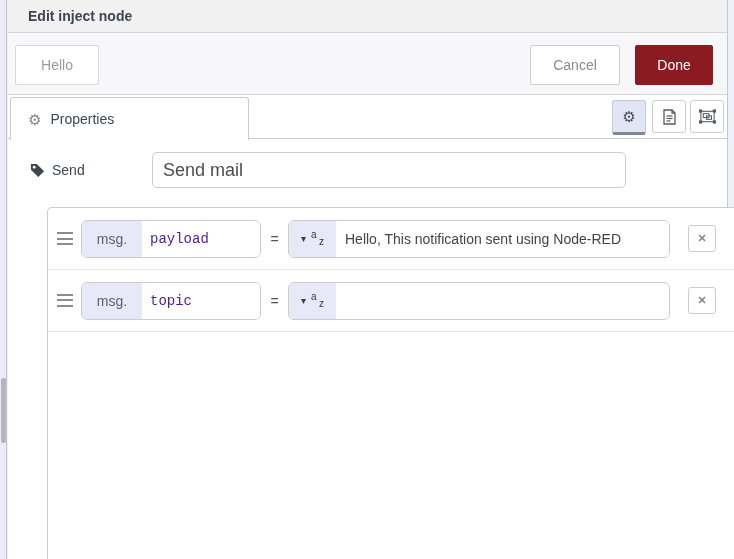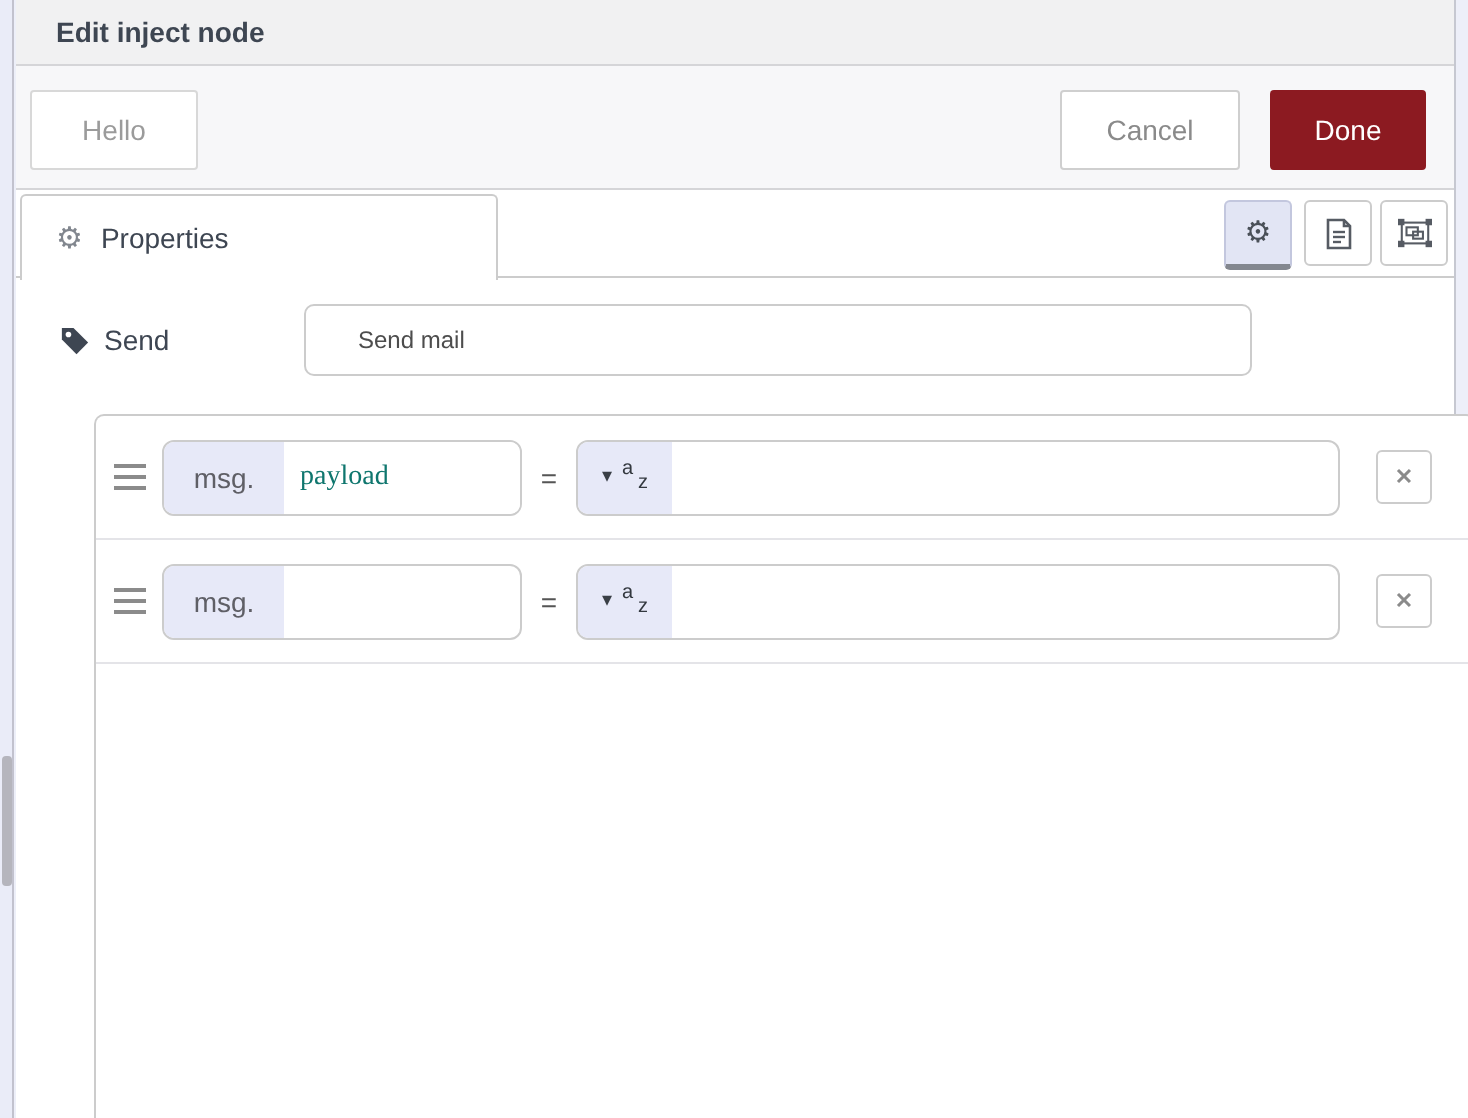--- a/index.html
+++ b/index.html
@@ -65,22 +65,22 @@
   .ib-group { left: 682px; }
   .btn-gear-glyph { font-size: 15px; color: #4a5058; line-height: 1; }
 
   
   .content { position: relative; height: 420px; background: #fff; }
   .name-row { position: absolute; left: 22px; top: 13px; height: 36px; display: flex; align-items: center; }
   .tag-icon { width: 15px; height: 15px; margin-right: 7px; flex: 0 0 auto; }
   .name-label { font-size: 14px; color: #3e4652; width: 42px; }
   .name-input {
     margin-left: 58px; width: 474px; height: 36px;
-    border: 1px solid #ccc; border-radius: 5px; padding-left: 26px;
-    font-size: 12px; color: #4d4d4d; background: #fff; outline: none;
+    border: 1px solid #ccc; border-radius: 5px; padding-left: 10px;
+    font-size: 18px; color: #4d4d4d; background: #fff; outline: none;
     font-family: "Liberation Sans", sans-serif;
   }
 
   .proplist {
     position: absolute; left: 39px; top: 68px; width: 691px; height: 353px;
     border: 1px solid #ccc; border-bottom: none; border-radius: 5px 5px 0 0;
     background: #fff; overflow: hidden;
   }
   .prop-row { height: 62px; border-bottom: 1px solid #e4e4e8; display: flex; align-items: center; }
   .drag-handle {
@@ -92,21 +92,21 @@
     margin-left: 8px; width: 180px; height: 38px; flex: 0 0 auto;
     border: 1px solid #ccc; border-radius: 6px; overflow: hidden;
     display: flex; align-items: stretch; background: #fff;
   }
   .msg-prefix {
     width: 60px; background: #e7e9f8; color: #5f5f66; font-size: 14px;
     display: flex; align-items: center; justify-content: center; flex: 0 0 auto;
   }
   .key-input {
     flex: 1; min-width: 0; border: none; outline: none; padding-left: 8px;
-    font-size: 14px; color: #0f766e; font-family: Liberation Serif, serif;
+    font-size: 14px; color: #4c1d95; font-family: Liberation Mono, monospace;
   }
   .equals { width: 27px; text-align: center; font-size: 14px; color: #555; flex: 0 0 auto; }
   .typed-group {
     width: 382px; height: 38px; flex: 0 0 auto;
     border: 1px solid #ccc; border-radius: 6px; overflow: hidden;
     display: flex; align-items: stretch; background: #fff;
   }
   .typed-btn {
     width: 47px; background: #e7e9f8; flex: 0 0 auto; cursor: pointer;
     display: flex; align-items: center; justify-content: center; gap: 5px;
@@ -199,30 +199,32 @@
         </div>
         <span class="equals">=</span>
         <div class="typed-group">
           <div class="typed-btn">
             <span class="caret">▾</span>
             <span class="az">
                 <i class="a">a</i>
                 <i class="z">z</i>
               </span>
           </div>
+          <input class="value-input" type="text" value="Hello, This notification sent using Node-RED" style="">
         </div>
         <div class="close-btn">
           <span>✕</span>
         </div>
       </div>
 
       <div class="prop-row">
         <div class="drag-handle"></div>
         <div class="msg-group">
           <span class="msg-prefix">msg.</span>
+          <input class="key-input" type="text" value="topic" style="">
         </div>
         <span class="equals">=</span>
         <div class="typed-group">
           <div class="typed-btn">
             <span class="caret">▾</span>
             <span class="az">
                 <i class="a">a</i>
                 <i class="z">z</i>
               </span>
           </div>

